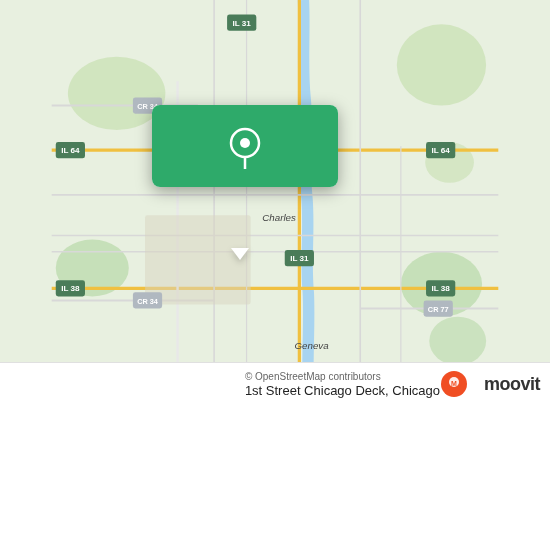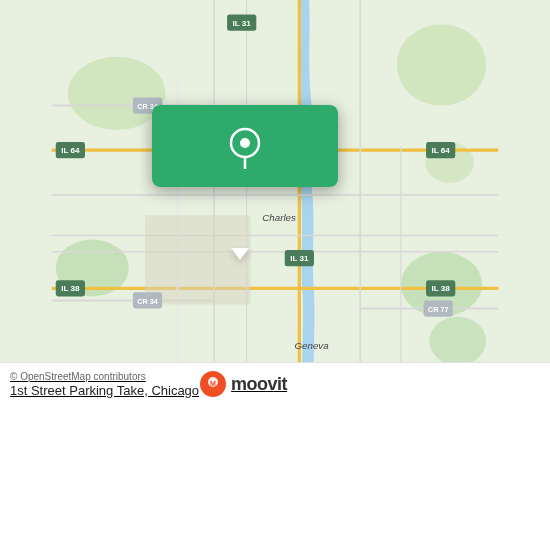--- a/index.html
+++ b/index.html
@@ -71,23 +71,22 @@
     
     #bottom-bar {
       position: absolute;
       bottom: 0;
       left: 0;
       width: 100%;
       background: white;
       padding: 7px 10px 8px 10px;
       display: flex;
       align-items: center;
-      justify-content: flex-start;
+      justify-content: flex-end;
       border-top: 1px solid #e0e0e0;
-      text-decoration: underline;
     }
 
     #bottom-left {
       display: flex;
       flex-direction: column;
     }
 
     #attribution-text {
       font-size: 10px;
       color: #666;
@@ -96,21 +95,21 @@
     #location-name {
       font-size: 13px;
       color: #222;
       font-weight: 500;
       margin-top: 1px;
     }
 
     #moovit-logo {
       display: flex;
       align-items: center;
-      gap: 4px;
+      gap: 16px;
     }
 
     #moovit-icon {
       width: 28px;
       height: 28px;
     }
 
     #moovit-text {
       font-size: 18px;
       font-weight: 700;
@@ -214,21 +213,21 @@
         <path d="M22 32 L22 44" stroke="white" stroke-width="2.5"></path>
       </svg>
     </div>
   </div>
 
   <div id="popup-tail"></div>
 
   <div id="bottom-bar">
     <div id="bottom-left">
       <span id="attribution-text">© OpenStreetMap contributors</span>
-      <span id="location-name">1st Street Parking Take, Chicago</span>
+      <span id="location-name">1st Street Chicago Deck, Chicago</span>
     </div>
     <div id="moovit-logo">
 
       <svg id="moovit-icon" viewBox="0 0 28 28" xmlns="http://www.w3.org/2000/svg">
         <circle cx="14" cy="14" r="13" fill="#f04e23"></circle>
         <path d="M14 4 C9.5 4 6 7.5 6 12 C6 17.5 14 26 14 26 C14 26 22 17.5 22 12 C22 7.5 18.5 4 14 4Z" fill="#f04e23"></path>
         <circle cx="14" cy="12" r="5" fill="white" opacity="0.9"></circle>
         <text x="14" y="16" font-size="7" fill="#f04e23" text-anchor="middle" font-weight="bold">M</text>
       </svg>
       <span id="moovit-text">moovit</span>

